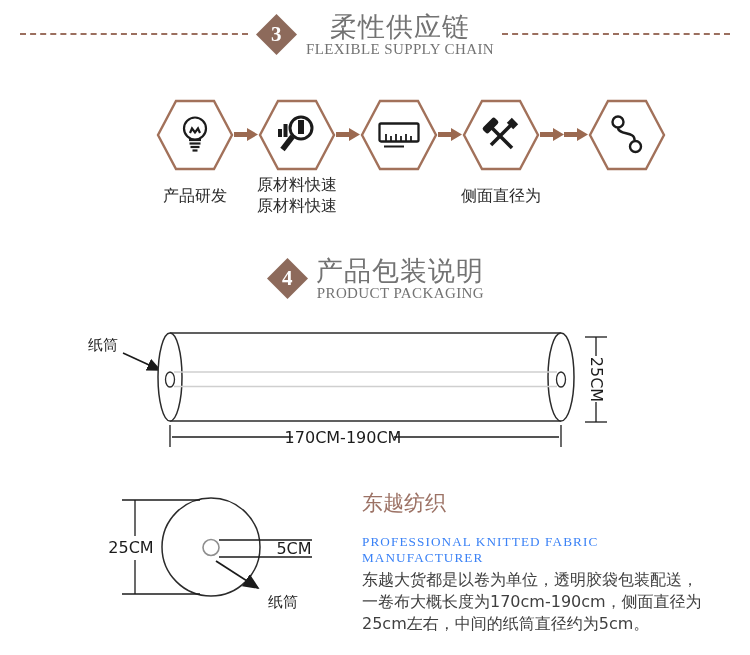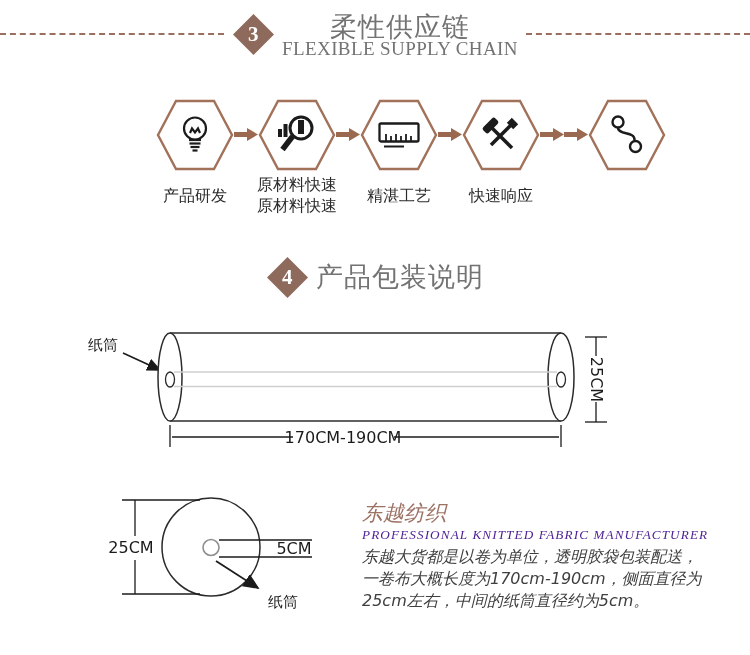--- a/index.html
+++ b/index.html
@@ -10,43 +10,43 @@
   .sec-header{position:absolute;left:0;width:750px;display:flex;align-items:center;
               justify-content:center;gap:8px;}
   .dash{width:228px;height:0;border-top:2px dashed #9b6f5f;}
   .diamond-box{width:42px;height:42px;display:flex;align-items:center;justify-content:center;flex:0 0 auto;}
   .diamond{width:29px;height:29px;background:#8d6a5b;transform:rotate(45deg);
            display:flex;align-items:center;justify-content:center;}
   .diamond span{transform:rotate(-45deg);color:#fff;font-family:"Liberation Serif",serif;
                 font-weight:bold;font-size:21px;line-height:1;}
   .sec-titles{text-align:center;color:#737373;}
   .sec-titles .zh{font-size:27px;line-height:30px;letter-spacing:1px;white-space:nowrap;}
-  .sec-titles .en{font-family:"Liberation Serif",serif;font-size:19px;line-height:14px;
+  .sec-titles .en{font-family:"Liberation Serif",serif;font-size:15px;line-height:14px;
                   letter-spacing:0.4px;white-space:nowrap;text-align:right;}
 
   
   .steps{position:absolute;top:99px;left:0;width:750px;display:flex;
          justify-content:center;align-items:flex-start;padding-left:36px;}
   .step{width:78px;display:flex;flex-direction:column;align-items:center;flex:0 0 auto;}
   .step .lbl{height:44px;margin-top:2px;display:flex;flex-direction:column;
              justify-content:center;align-items:center;}
   .step .lbl div{font-size:16px;line-height:21px;color:#2b2b2b;white-space:nowrap;width:max-content;}
   .arrow{flex:0 0 auto;margin-top:29px;}
 
   
   .roll-svg{position:absolute;top:323px;left:0;}
   .circle-svg{position:absolute;top:480px;left:0;}
   .diag-text{font-size:16px;fill:#1b1b1b;font-family:"DejaVu Sans",sans-serif;}
   .diag-label{font-size:15px;fill:#1b1b1b;font-family:"DejaVu Sans",sans-serif;}
 
   
-  .company{position:absolute;left:362px;top:500px;width:360px;font-style:italic;}
+  .company{position:absolute;left:362px;top:490px;width:360px;}
   .company .name{font-size:21px;line-height:26px;color:#9c7265;}
   .company .tagline{font-family:"Liberation Serif",serif;font-size:13.2px;line-height:16px;
-                    letter-spacing:1.1px;color:#4c1d95;margin-top:1px;}
+                    letter-spacing:1.1px;color:#3b82f6;margin-top:18px;}
   .company .desc{margin-top:3px;}
   .company .desc div{font-size:16px;line-height:22px;color:#3f3f3f;white-space:nowrap;}
 </style>
 </head>
 <body>
 
 <div class="page">
 
   <div class="sec-header" style="top:12px;">
     <div class="dash"></div>
@@ -116,42 +116,38 @@
             <line x1="9" y1="28" x2="9" y2="21"></line>
             <line x1="14" y1="28" x2="14" y2="23"></line>
             <line x1="19" y1="28" x2="19" y2="21"></line>
             <line x1="24" y1="28" x2="24" y2="23"></line>
             <line x1="29" y1="28" x2="29" y2="21"></line>
             <line x1="34" y1="28" x2="34" y2="23"></line>
           </g>
           <line x1="7" y1="33.5" x2="27" y2="33.5" stroke-width="2"></line>
         </g>
       </svg>
-      <div class="lbl">
-        <div>精湛工艺</div>
-        <div></div>
-      </div>
     </div>
 
     <svg class="arrow" width="24" height="13">
       <polygon points="0,4 13,4 13,0 24,6.5 13,13 13,9 0,9" fill="#9b6950"></polygon>
     </svg>
 
     <div class="step">
       <svg width="78" height="72" viewBox="0 0 78 72">
         <polygon points="20,2 58,2 76,36 58,70 20,70 2,36" fill="#fff" stroke="#a2715a" stroke-width="2.4"></polygon>
         <g transform="translate(17,14)">
           <line x1="33" y1="11" x2="12" y2="32" stroke="#1b1b1b" stroke-width="3.6"></line>
           <rect x="29" y="7" width="9" height="7" fill="#1b1b1b" transform="rotate(45 33.5 10.5)"></rect>
           <line x1="11" y1="13" x2="33" y2="35" stroke="#1b1b1b" stroke-width="3.6"></line>
           <rect x="3" y="8.5" width="17" height="8" rx="2.5" fill="#1b1b1b" transform="rotate(-45 11.5 12.5)"></rect>
         </g>
       </svg>
       <div class="lbl">
-        <div>快速响应</div>
+        <div>侧面直径为</div>
         <div></div>
       </div>
     </div>
 
     <svg class="arrow" width="24" height="13">
       <polygon points="0,4 13,4 13,0 24,6.5 13,13 13,9 0,9" fill="#9b6950"></polygon>
     </svg>
 
 
     <svg class="arrow" width="24" height="13">
@@ -172,20 +168,21 @@
   </div>
 
   <div class="sec-header" style="top:256px;">
     <div class="diamond-box">
       <div class="diamond">
           <span>4</span>
         </div>
     </div>
     <div class="sec-titles">
       <div class="zh">产品包装说明</div>
+      <div class="en">PRODUCT PACKAGING</div>
     </div>
   </div>
 
   <svg class="roll-svg" width="750" height="140">
     <defs>
       <marker id="ah" markerWidth="10" markerHeight="8" refX="8" refY="4" orient="auto">
         <path d="M0 0 L9 4 L0 8 z" fill="#1b1b1b"></path>
       </marker>
     </defs>
 

